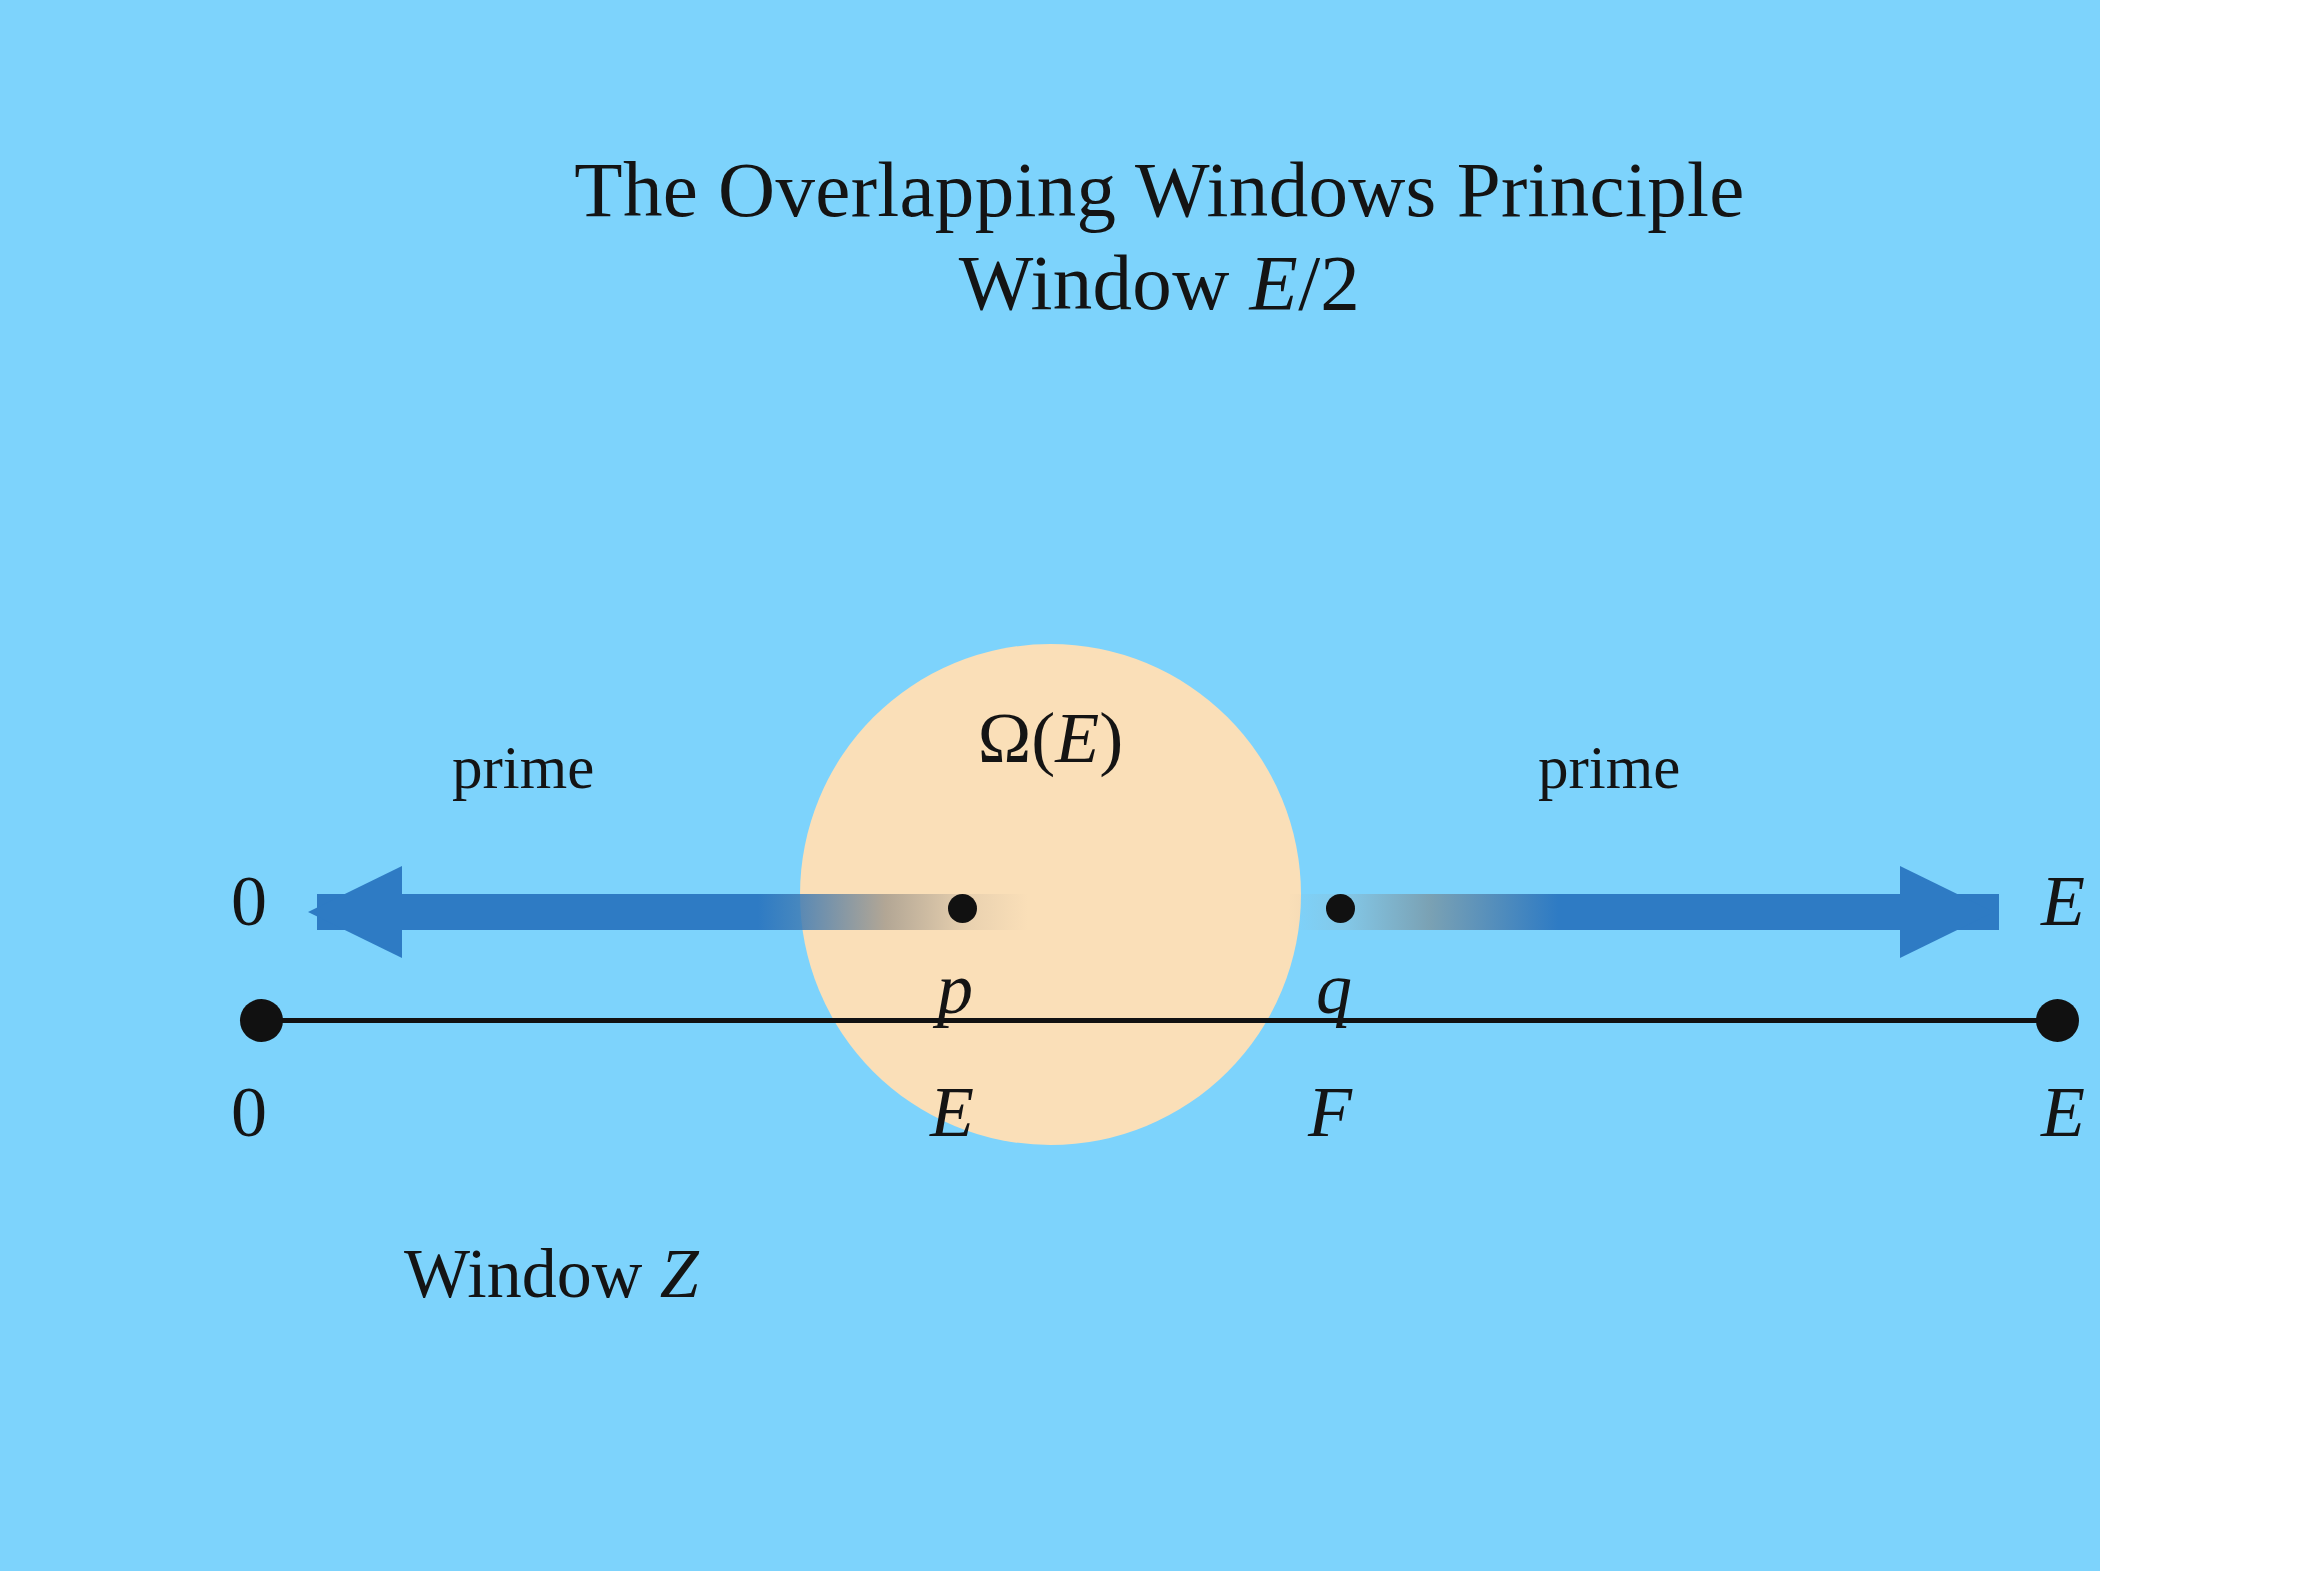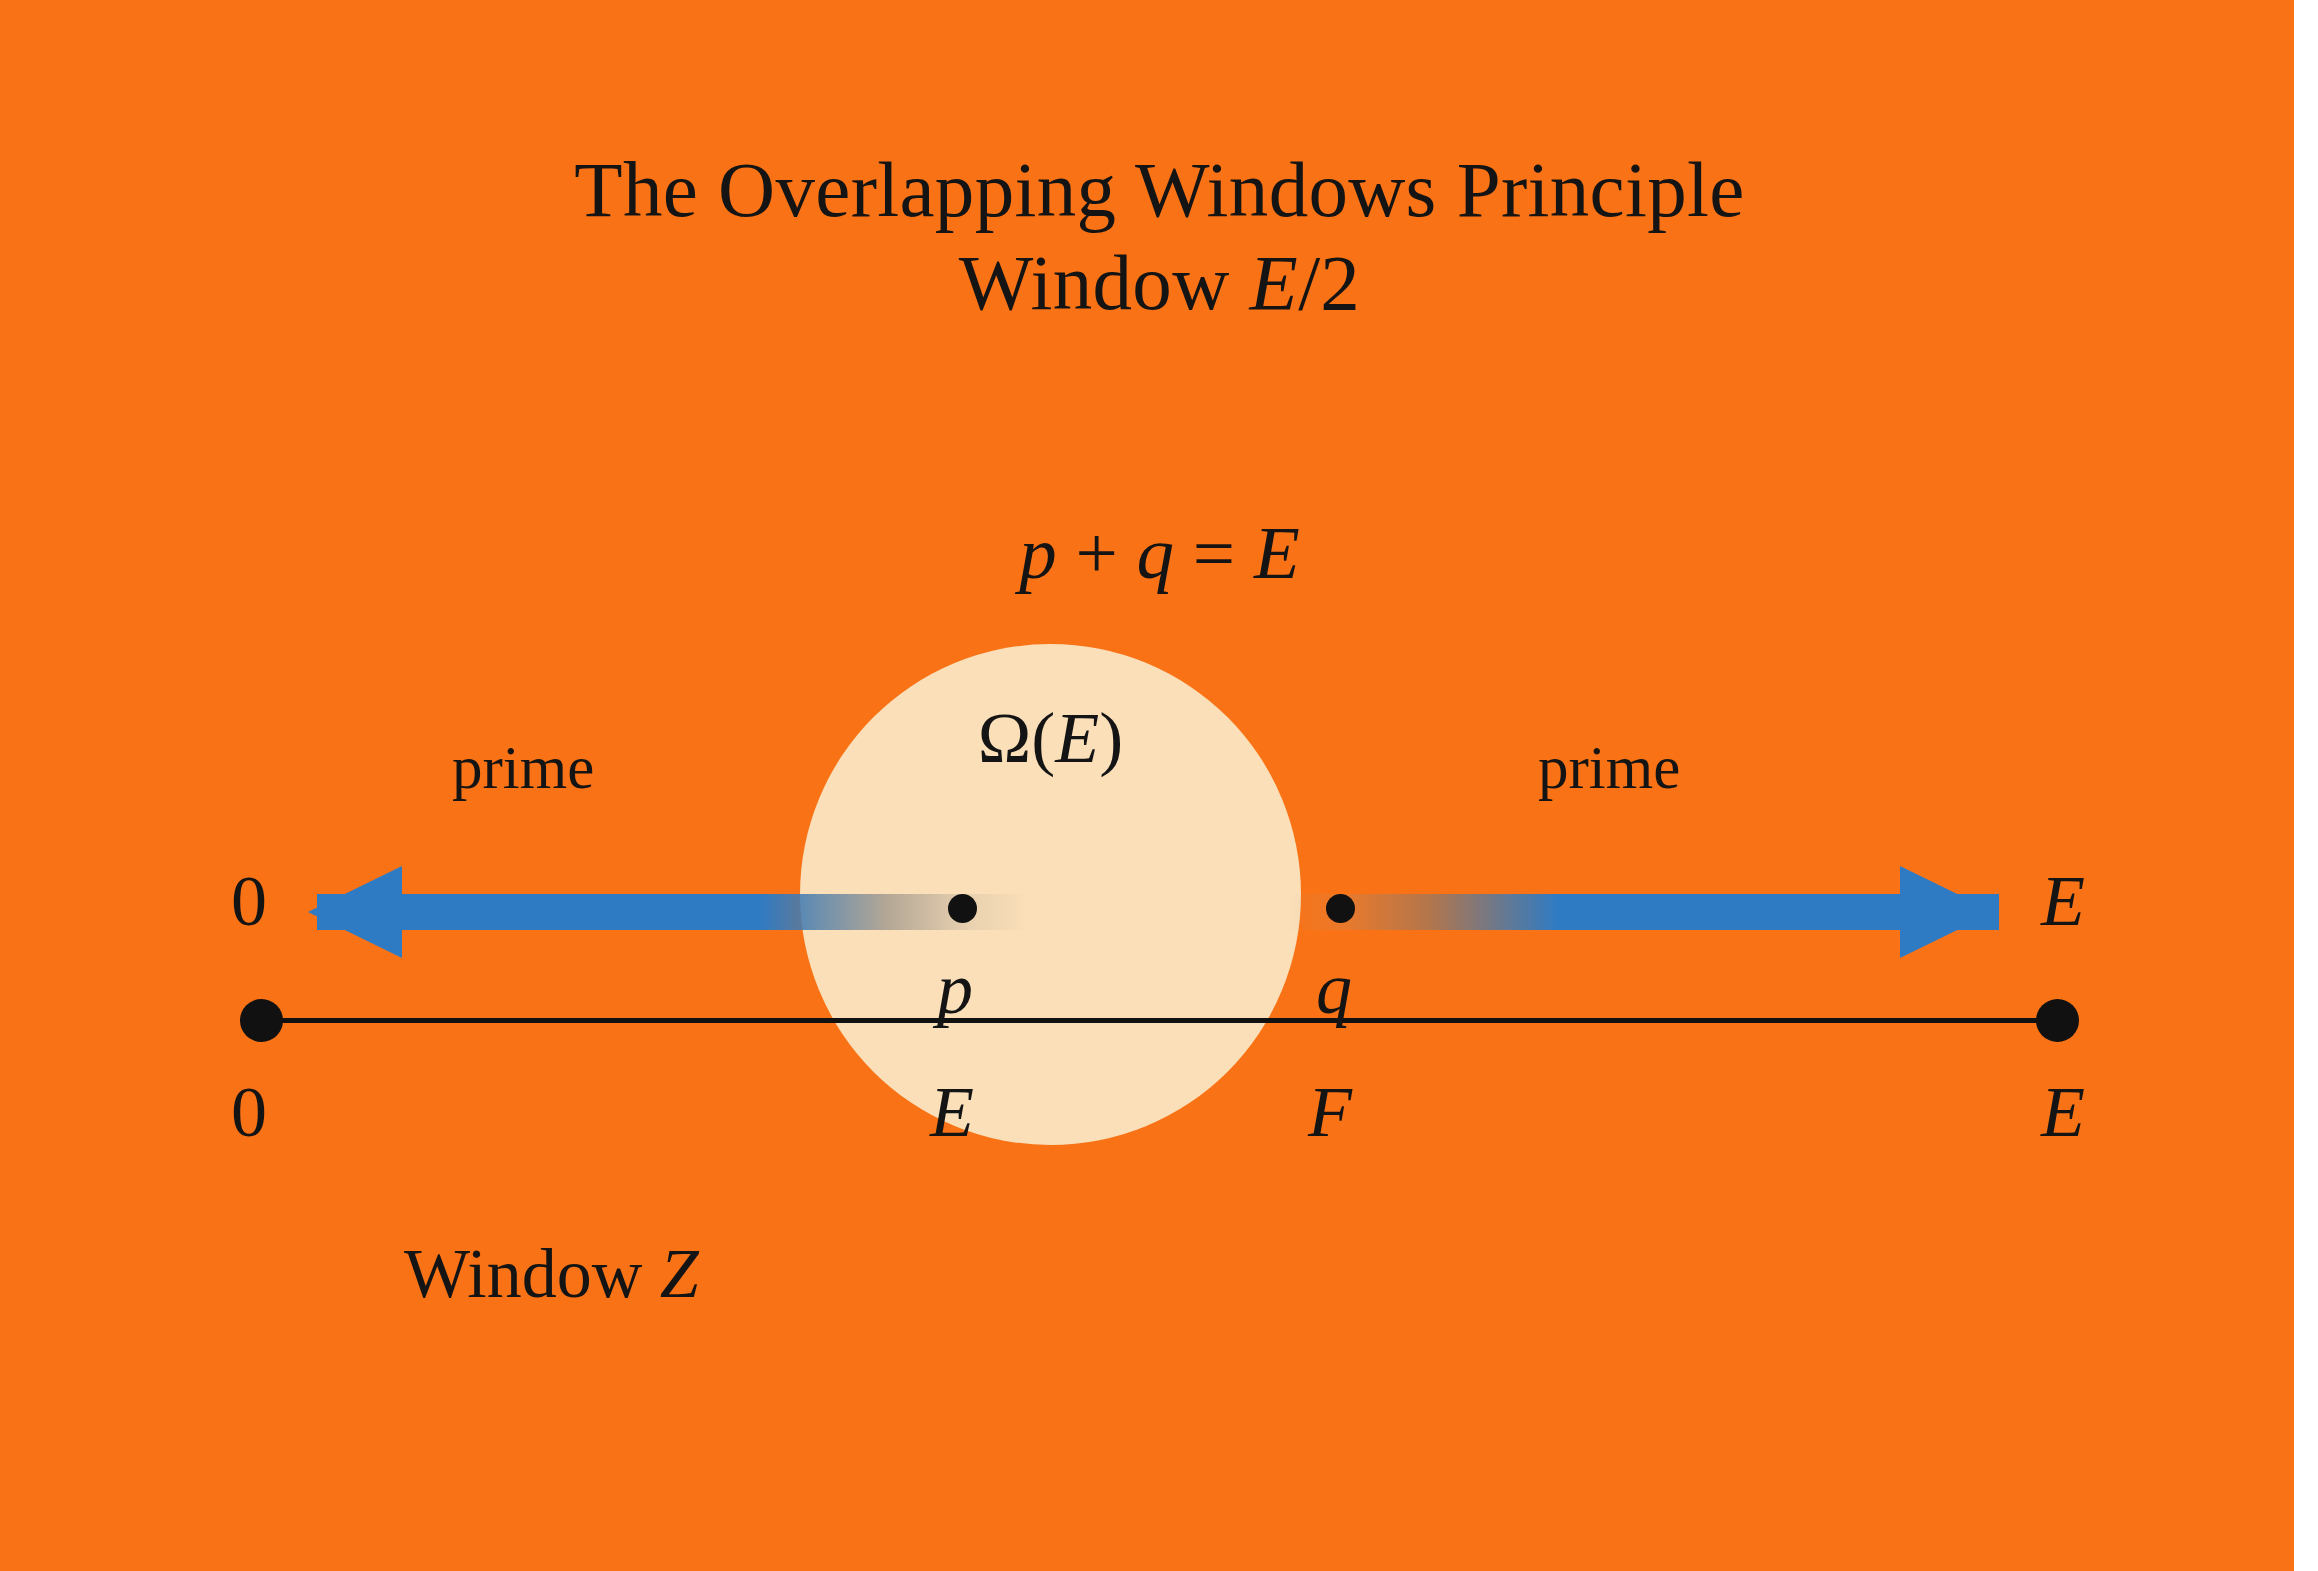--- a/index.html
+++ b/index.html
@@ -2,23 +2,23 @@
 <html style="font-size:14.3px"><head>
 <meta charset="utf-8">
 <style>
   html, body {
     margin: 0;
     padding: 0;
     background: #ffffff;
   }
   #stage {
     position: relative;
-    width: 2294px;
+    width: 2100px;
     height: 1571px;
-    background: #f97316;
+    background: #7dd3fc;
     overflow: hidden;
     font-family: "Liberation Serif", "DejaVu Serif", serif;
     color: #1a1a1a;
   }
 
   
   #title-block {
     position: absolute;
     left: 0;
     top: 143px;
@@ -205,21 +205,20 @@
 </head>
 <body>
 
 <div id="stage">
 
   <div id="title-block">
     <div class="title-line">The Overlapping Windows Principle</div>
     <div class="title-line"><span>Window </span><span class="mi">E</span><span>/2</span></div>
   </div>
 
-  <div id="equation"><span>p</span><span class="op"> + </span><span>q</span><span class="op"> = </span><span>E</span></div>
 
   <div id="omega-circle"></div>
 
   <div id="number-line"></div>
   <div class="line-endpoint" id="endpoint-left"></div>
   <div class="line-endpoint" id="endpoint-right"></div>
 
   <div class="arrow-shaft" id="arrow-left-shaft"></div>
   <div class="arrow-head" id="arrow-left-head"></div>
   <div class="arrow-shaft" id="arrow-right-shaft"></div>

